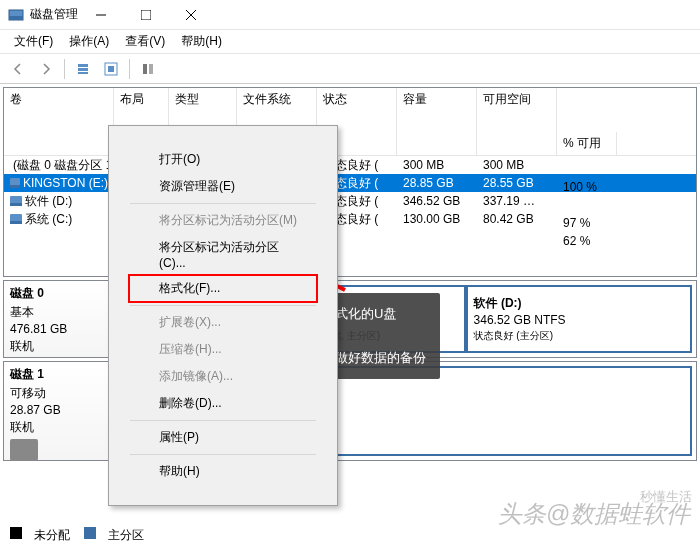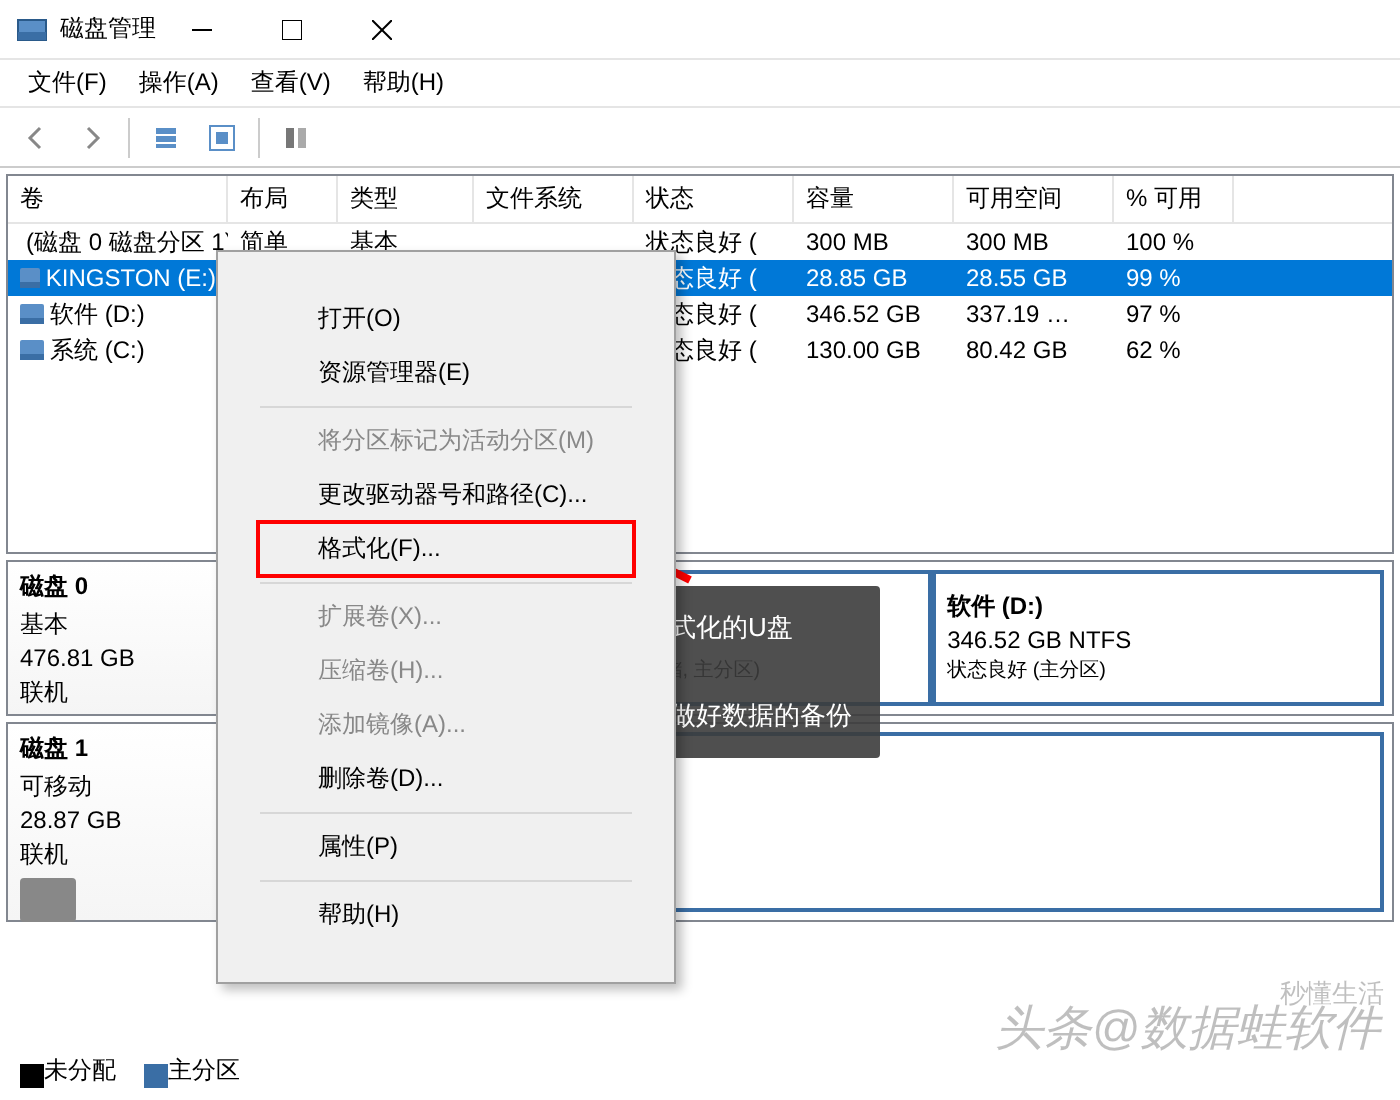--- a/index.html
+++ b/index.html
@@ -14,21 +14,21 @@
 .toolbar { height: 30px; display: flex; align-items: center; padding: 0 6px; gap: 4px; border-bottom: 1px solid #ccc; }
 .tool-btn { width: 24px; height: 24px; display: flex; align-items: center; justify-content: center; border: 1px solid transparent; cursor: pointer; }
 .tool-sep { width: 1px; height: 20px; background: #ccc; margin: 0 2px; }
 .grid-area { border: 1px solid #828790; margin: 3px; }
 .grid-header { display: flex; background: #fff; border-bottom: 1px solid #e5e5e5; }
 .grid-header .col { padding: 3px 6px; border-right: 1px solid #e5e5e5; font-weight: normal; white-space: nowrap; overflow: hidden; }
 .grid-body { background: #fff; }
 .grid-row { display: flex; height: 18px; align-items: center; }
 .grid-row.selected { background: #0078d7; color: #fff; }
 .grid-row .col { padding: 0 6px; white-space: nowrap; overflow: hidden; display: flex; align-items: center; gap: 3px; }
-.c0 { width: 110px; } .c1 { width: 55px; } .c2 { width: 68px; } .c3 { width: 80px; } .c4 { width: 80px; } .c5 { width: 80px; } .c6 { width: 80px; } .c7 { width: 60px; }
+.c0 { width: 110px; } .c1 { width: 55px; } .c2 { width: 68px; } .c3 { width: 80px; } .c4 { width: 80px; } .c5 { width: 80px; } .c6 { width: 80px; } .c7 { width: 60px; margin-top: 44px; }
 .disk-icon { width: 12px; height: 10px; background: #5a8fc7; border-radius: 1px; display: inline-block; position: relative; }
 .disk-icon::before { content: ''; position: absolute; bottom: 0; left: 0; right: 0; height: 3px; background: #3a6ea5; }
 .context-menu { position: absolute; background: #f0f0f0; border: 1px solid #a0a0a0; box-shadow: 3px 3px 5px rgba(0,0,0,0.25); width: 230px; z-index: 100; padding: 20px; }
 .menu-item { padding: 5px 20px 5px 30px; cursor: pointer; color: #000; }
 .menu-item.disabled { color: #888; cursor: default; }
 .menu-sep { height: 1px; background: #d7d7d7; margin: 3px 1px; }
 .menu-item.highlighted { outline: 2px solid #ff0000; outline-offset: -1px; }
 .arrow { position: absolute; z-index: 95; }
 .arrow-line { stroke: #ff0000; stroke-width: 4; fill: none; }
 .arrow-head { fill: #ff0000; }
@@ -37,21 +37,21 @@
 .callout-line { line-height: 1.7; font-size: 13px; }
 .disk-panel { border: 1px solid #828790; margin: 3px; height: 105px; display: flex; position: relative; }
 .disk-left { width: 108px; border-right: 1px solid #828790; padding: 4px 6px; background: linear-gradient(#fff, #f5f5f5); position: relative; }
 .disk-left-title { font-weight: bold; margin-bottom: 2px; }
 .disk-left-line { line-height: 1.4; }
 .disk-left-icon { width: 28px; height: 22px; background: #888; margin-top: 4px; border-radius: 2px; position: relative; }
 .disk-right { flex: 1; display: flex; padding: 4px; gap: 0; }
 .partition { border: 2px solid #3a6ea5; padding: 4px 6px; background: #fff; display: flex; flex-direction: column; justify-content: center; font-size: 11px; line-height: 1.4; }
 .partition .pname { font-weight: bold; }
 .legend { position: absolute; bottom: 6px; left: 10px; display: flex; gap: 14px; align-items: center; }
-.legend-item { display: flex; align-items: flex-end; gap: 0; }
+.legend-item { display: flex; align-items: flex-start; gap: 12px; }
 .legend-box { width: 12px; height: 12px; }
 .watermark { position: absolute; right: 10px; bottom: 20px; color: rgba(0,0,0,0.25); font-size: 24px; font-style: italic; z-index: 1; }
 .watermark2 { position: absolute; right: 8px; bottom: 44px; color: rgba(0,0,0,0.25); font-size: 13px; z-index: 1; }
 </style>
 </head>
 <body>
 
 <div class="titlebar">
   <span class="titlebar-icon">
     <svg viewBox="0 0 16 16">
@@ -239,21 +239,21 @@
       <span class="legend-box" style="background:#3a6ea5"></span>
       <span>主分区</span>
     </div>
 </div>
 
 <div class="context-menu" style="left:108px; top:125px;">
   <div class="menu-item">打开(O)</div>
   <div class="menu-item">资源管理器(E)</div>
   <div class="menu-sep"></div>
   <div class="menu-item disabled">将分区标记为活动分区(M)</div>
-  <div class="menu-item">更改驱动器号和路径(C)...</div>
+  <div class="menu-item">将分区标记为活动分区(C)...</div>
   <div class="menu-item highlighted">格式化(F)...</div>
   <div class="menu-sep"></div>
   <div class="menu-item disabled">扩展卷(X)...</div>
   <div class="menu-item disabled">压缩卷(H)...</div>
   <div class="menu-item disabled">添加镜像(A)...</div>
   <div class="menu-item">删除卷(D)...</div>
   <div class="menu-sep"></div>
   <div class="menu-item">属性(P)</div>
   <div class="menu-sep"></div>
   <div class="menu-item">帮助(H)</div>

